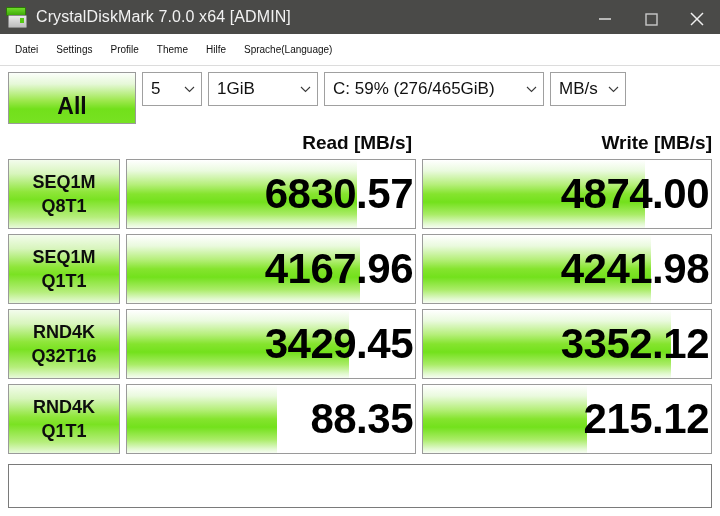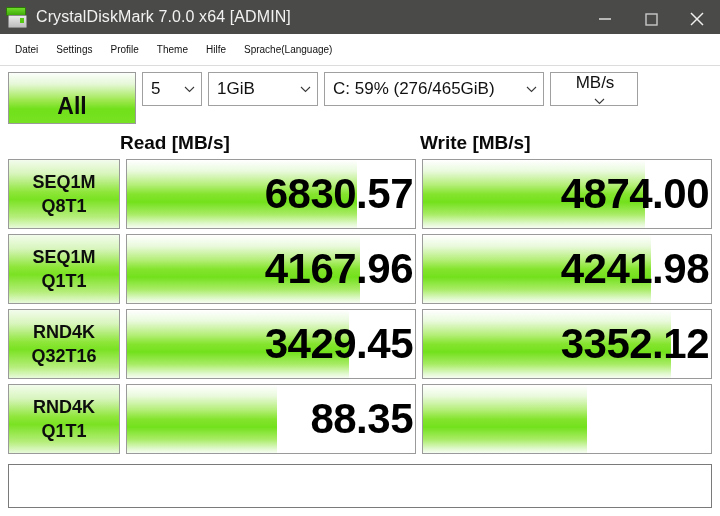--- a/index.html
+++ b/index.html
@@ -135,32 +135,32 @@
     flex: 1 1 auto;
   }
   .combo .chev {
     flex: 0 0 auto;
     margin-left: 8px;
     display: block;
   }
   .combo-count   { width: 60px; }
   .combo-size    { width: 110px; }
   .combo-drive   { width: 220px; }
-  .combo-unit    { width: 88px; flex-direction: column; }
+  .combo-unit    { width: 76px; }
 
   
   .col-headers {
     display: flex;
     padding: 0 8px;
     margin-top: 1px;
   }
   .col-head-spacer { width: 112px; flex: 0 0 auto; }
   .col-head {
     flex: 1 1 0;
-    text-align: left;
+    text-align: right;
     font-size: 19px;
     font-weight: bold;
     color: #0a0a0a;
     padding: 3px 0 5px 0;
   }
   .col-head.read  { margin-right: 4px; }
   .col-head.write { margin-left: 4px; }
 
   
   .rows {
@@ -378,18 +378,19 @@
     <div class="test-label">
       <div class="tl-main">RND4K</div>
       <div class="tl-sub">Q1T1</div>
     </div>
     <div class="score-cell">
       <div class="score-fill" style="width: 52%;"></div>
       <div class="score-text">88.35</div>
     </div>
     <div class="score-cell">
       <div class="score-fill" style="width: 57%;"></div>
+      <div class="score-text">215.12</div>
     </div>
   </div>
 
 </div>
 
 <div class="comment-box" placeholder=""></div>
 
 </body></html>

